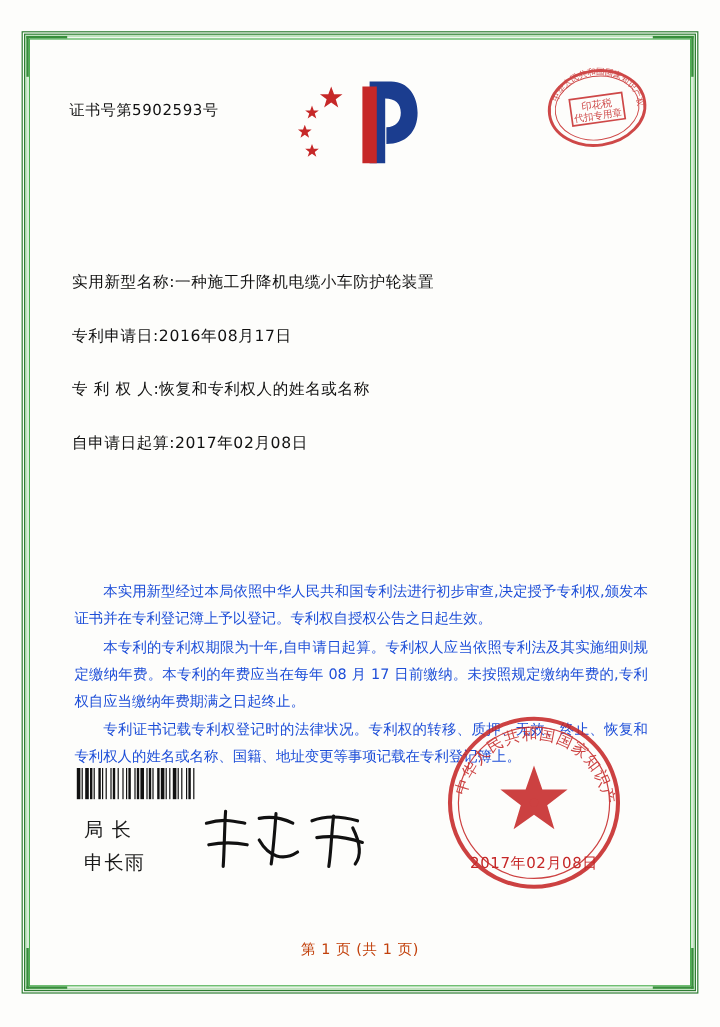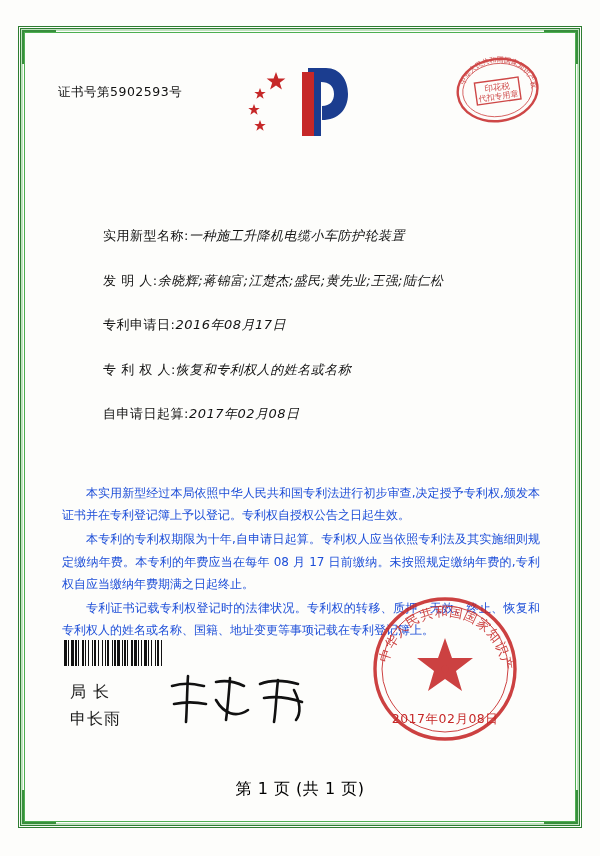--- a/index.html
+++ b/index.html
@@ -120,22 +120,22 @@
     right: 18px;
     top: 178px;
   }
   .field {
     font-size: 13px;
     line-height: 1.5;
     margin-bottom: 25px;
     color: #111;
     white-space: nowrap;
   }
-  .field .lbl { letter-spacing: 0.5px; margin-left: 43px; }
-  .field .val { letter-spacing: 0.5px; font-style: italic; }
+  .field .lbl { letter-spacing: 0.5px; }
+  .field .val { letter-spacing: 0.5px; }
 
   .paras {
     position: absolute;
     left: 22px;
     right: 20px;
     top: 434px;
     font-size: 12px;
     line-height: 1.85;
     color: #1d4ed8;
     text-align: justify;
@@ -197,22 +197,22 @@
     color: #c62828;
     letter-spacing: 0.5px;
   }
 
   .footer {
     position: absolute;
     left: 0;
     right: 0;
     bottom: 6px;
     text-align: center;
-    font-size: 16px;
-    color: #000000;
+    font-size: 12px;
+    color: #c2410c;
     letter-spacing: 0.5px;
   }
 </style>
 </head>
 <body>
 
 <div class="page">
 
   <div class="border-outer"></div>
   <div class="border-band"></div>
@@ -252,23 +252,20 @@
             <textPath href="#arcTop" startOffset="10%">中华人民共和国国家知识产权局</textPath>
           </text>
         </g>
       </svg>
     </div>
 
 
     <div class="fields">
       <div class="field">
         <span class="lbl">实用新型名称:</span><span class="val">一种施工升降机电缆小车防护轮装置</span>
-      </div>
-      <div class="field">
-        <span class="lbl">发 明 人:</span><span class="val">余晓辉;蒋锦富;江楚杰;盛民;黄先业;王强;陆仁松</span>
       </div>
       <div class="field">
         <span class="lbl">专利申请日:</span><span class="val">2016年08月17日</span>
       </div>
       <div class="field">
         <span class="lbl">专 利 权 人:</span><span class="val">恢复和专利权人的姓名或名称</span>
       </div>
       <div class="field">
         <span class="lbl">自申请日起算:</span><span class="val">2017年02月08日</span>
       </div>

